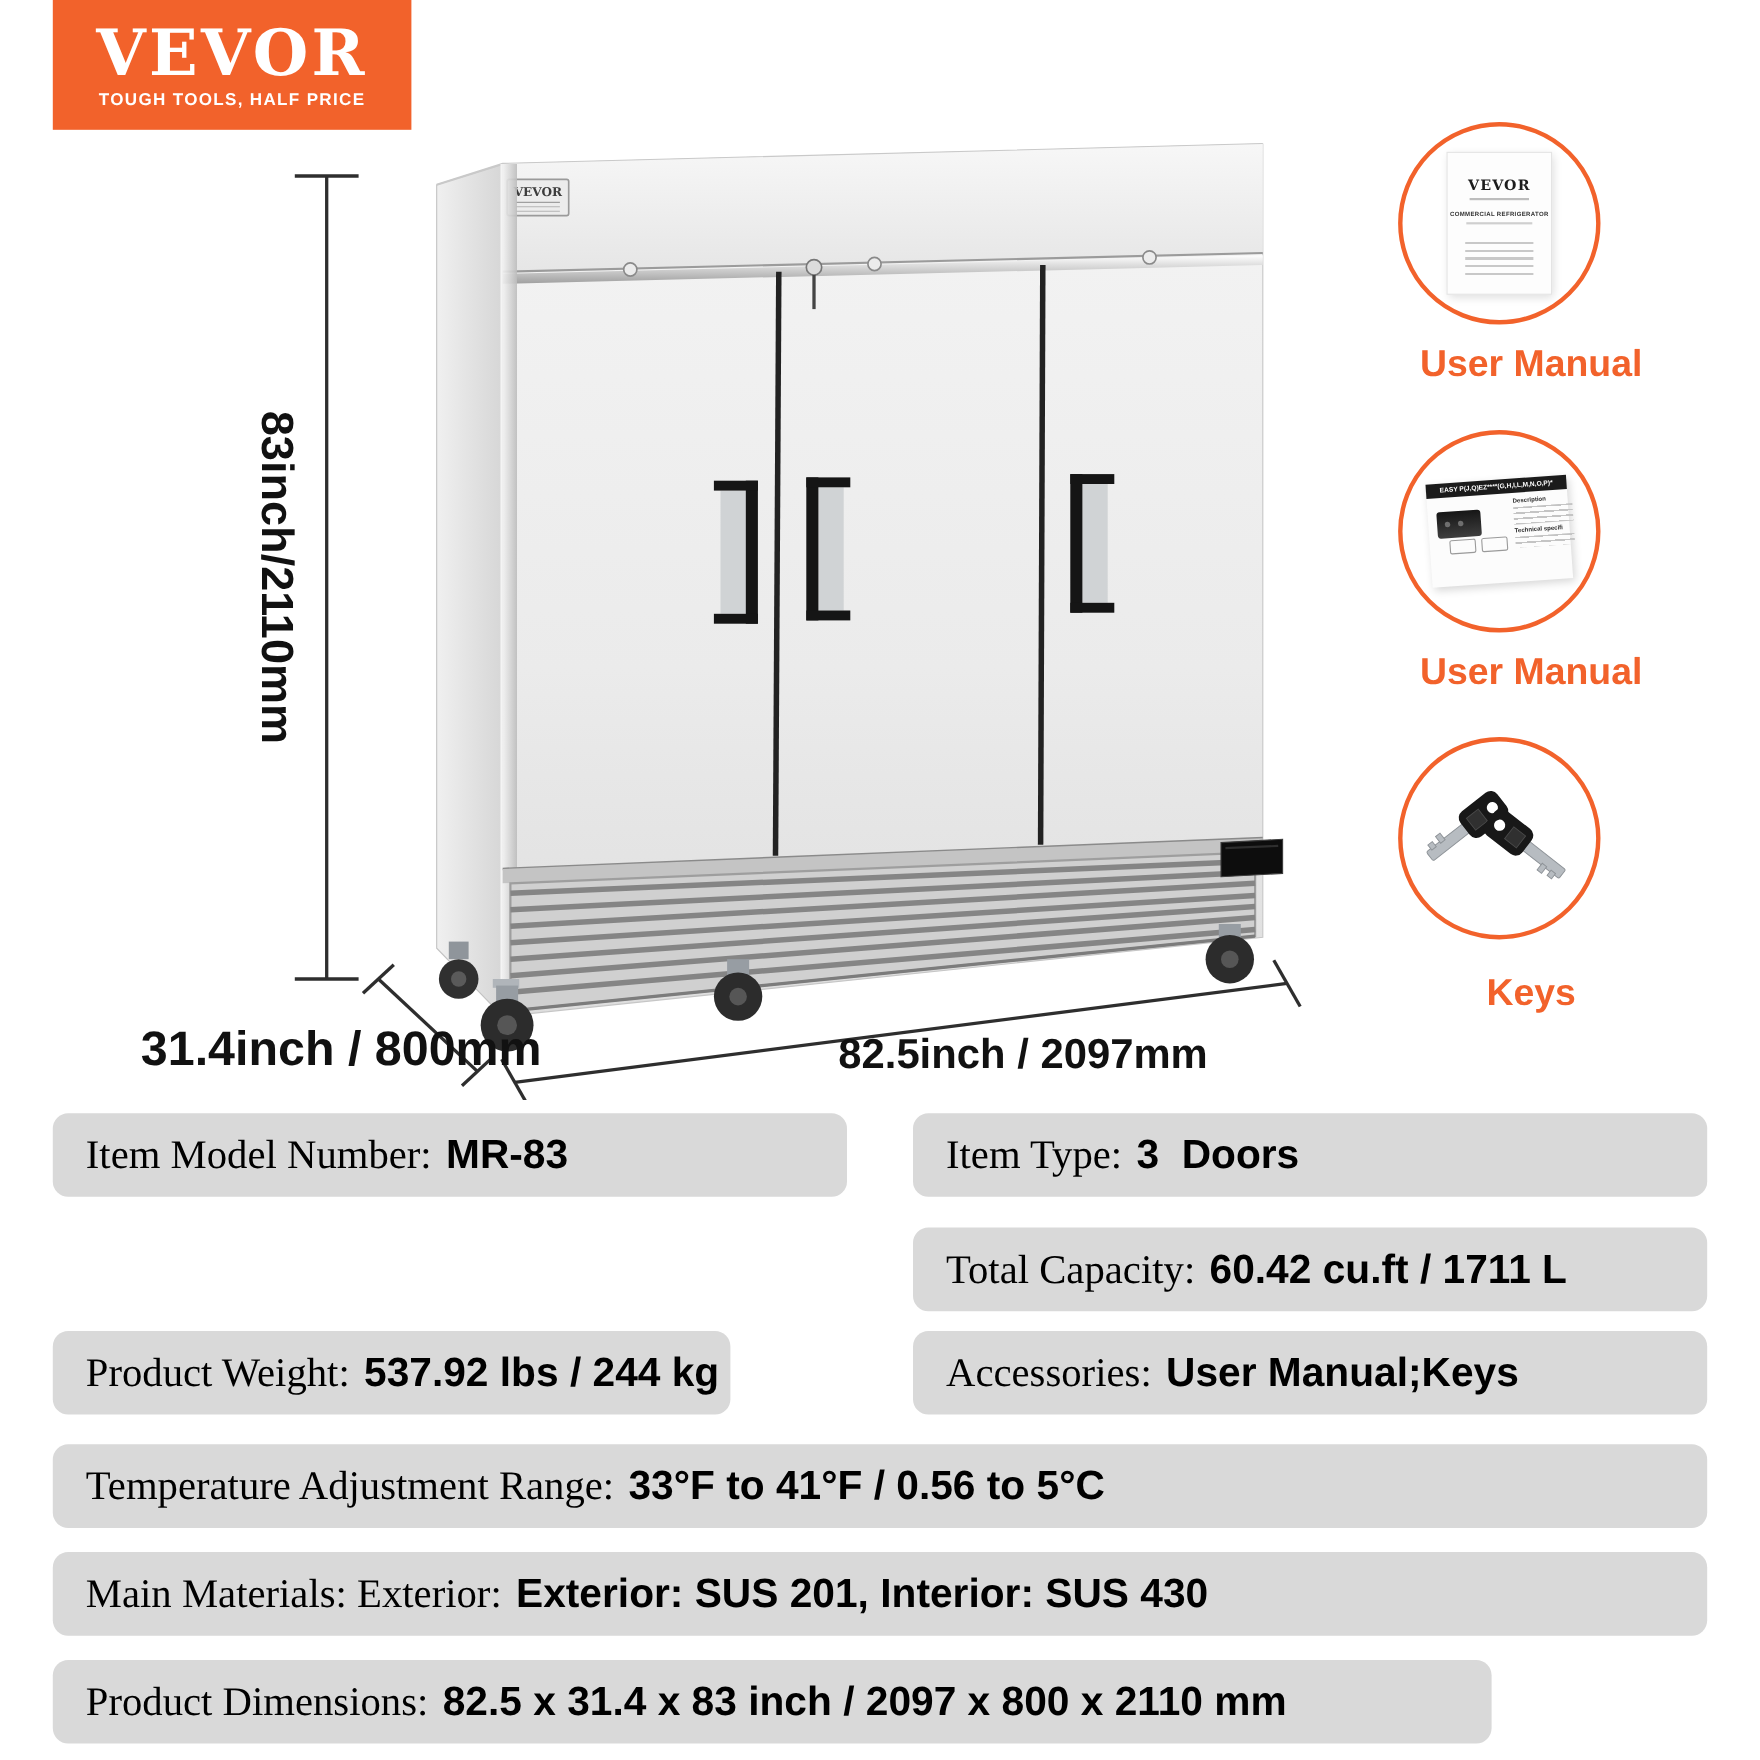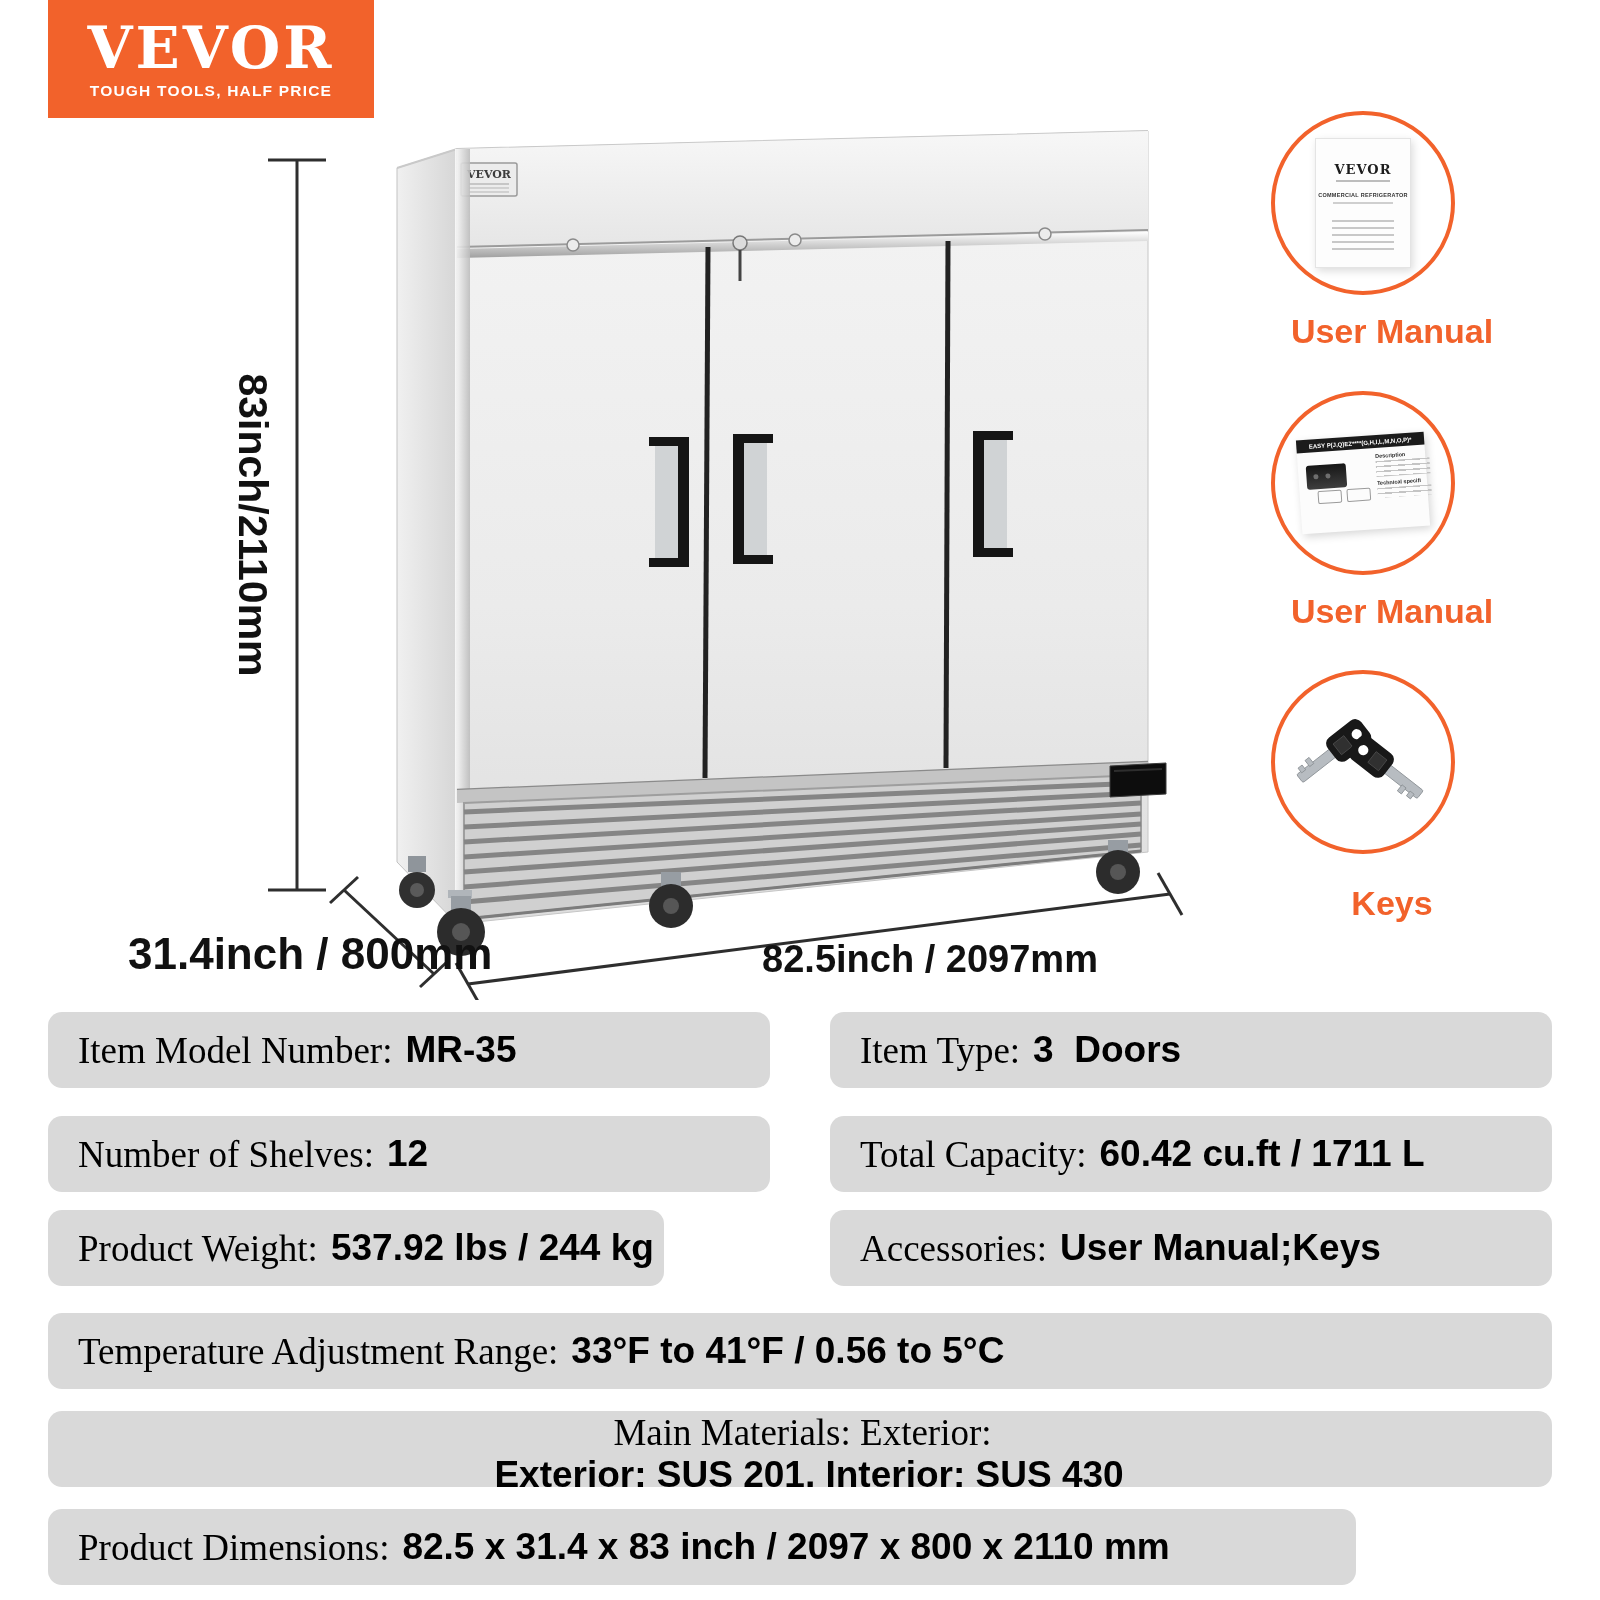--- a/index.html
+++ b/index.html
@@ -265,47 +265,43 @@
         <rect x="-26" y="-17" width="50" height="34" rx="9" fill="#181818"></rect>
         <circle cx="-13" cy="0" r="6" fill="#ffffff"></circle>
         <rect x="0" y="-8" width="16" height="16" fill="#303030" stroke="#4a4a4a" stroke-width="1"></rect>
       </g>
     </svg>
   </div>
   <div class="acc-label" style="top:868px;margin-top:16px;">Keys</div>
 
   <div class="spec-row" style="left:48px;top:1012px;width:722px;">
     <span class="lab">Item Model Number:</span>
-    <span class="val">MR-35</span>
+    <span class="val">MR-83</span>
   </div>
   <div class="spec-row" style="left:830px;top:1012px;width:722px;">
     <span class="lab">Item Type:</span>
     <span class="val">3  Doors</span>
   </div>
-  <div class="spec-row" style="left:48px;top:1116px;width:722px;">
-    <span class="lab">Number of Shelves:</span>
-    <span class="val">12</span>
-  </div>
   <div class="spec-row" style="left:830px;top:1116px;width:722px;">
     <span class="lab">Total Capacity:</span>
     <span class="val">60.42 cu.ft / 1711 L</span>
   </div>
   <div class="spec-row" style="left:48px;top:1210px;width:616px;">
     <span class="lab">Product Weight:</span>
     <span class="val">537.92 lbs / 244 kg</span>
   </div>
   <div class="spec-row" style="left:830px;top:1210px;width:722px;">
     <span class="lab">Accessories:</span>
     <span class="val">User Manual;Keys</span>
   </div>
   <div class="spec-row" style="left:48px;top:1313px;width:1504px;">
     <span class="lab">Temperature Adjustment Range:</span>
     <span class="val">33°F to 41°F / 0.56 to 5°C</span>
   </div>
-  <div class="spec-row" style="left:48px;top:1411px;width:1504px;flex-direction:column;">
+  <div class="spec-row" style="left:48px;top:1411px;width:1504px;">
     <span class="lab">Main Materials: Exterior:</span>
     <span class="val">Exterior: SUS 201, Interior: SUS 430</span>
   </div>
   <div class="spec-row" style="left:48px;top:1509px;width:1308px;">
     <span class="lab">Product Dimensions:</span>
     <span class="val">82.5 x 31.4 x 83 inch / 2097 x 800 x 2110 mm</span>
   </div>
 
 </div>
 

